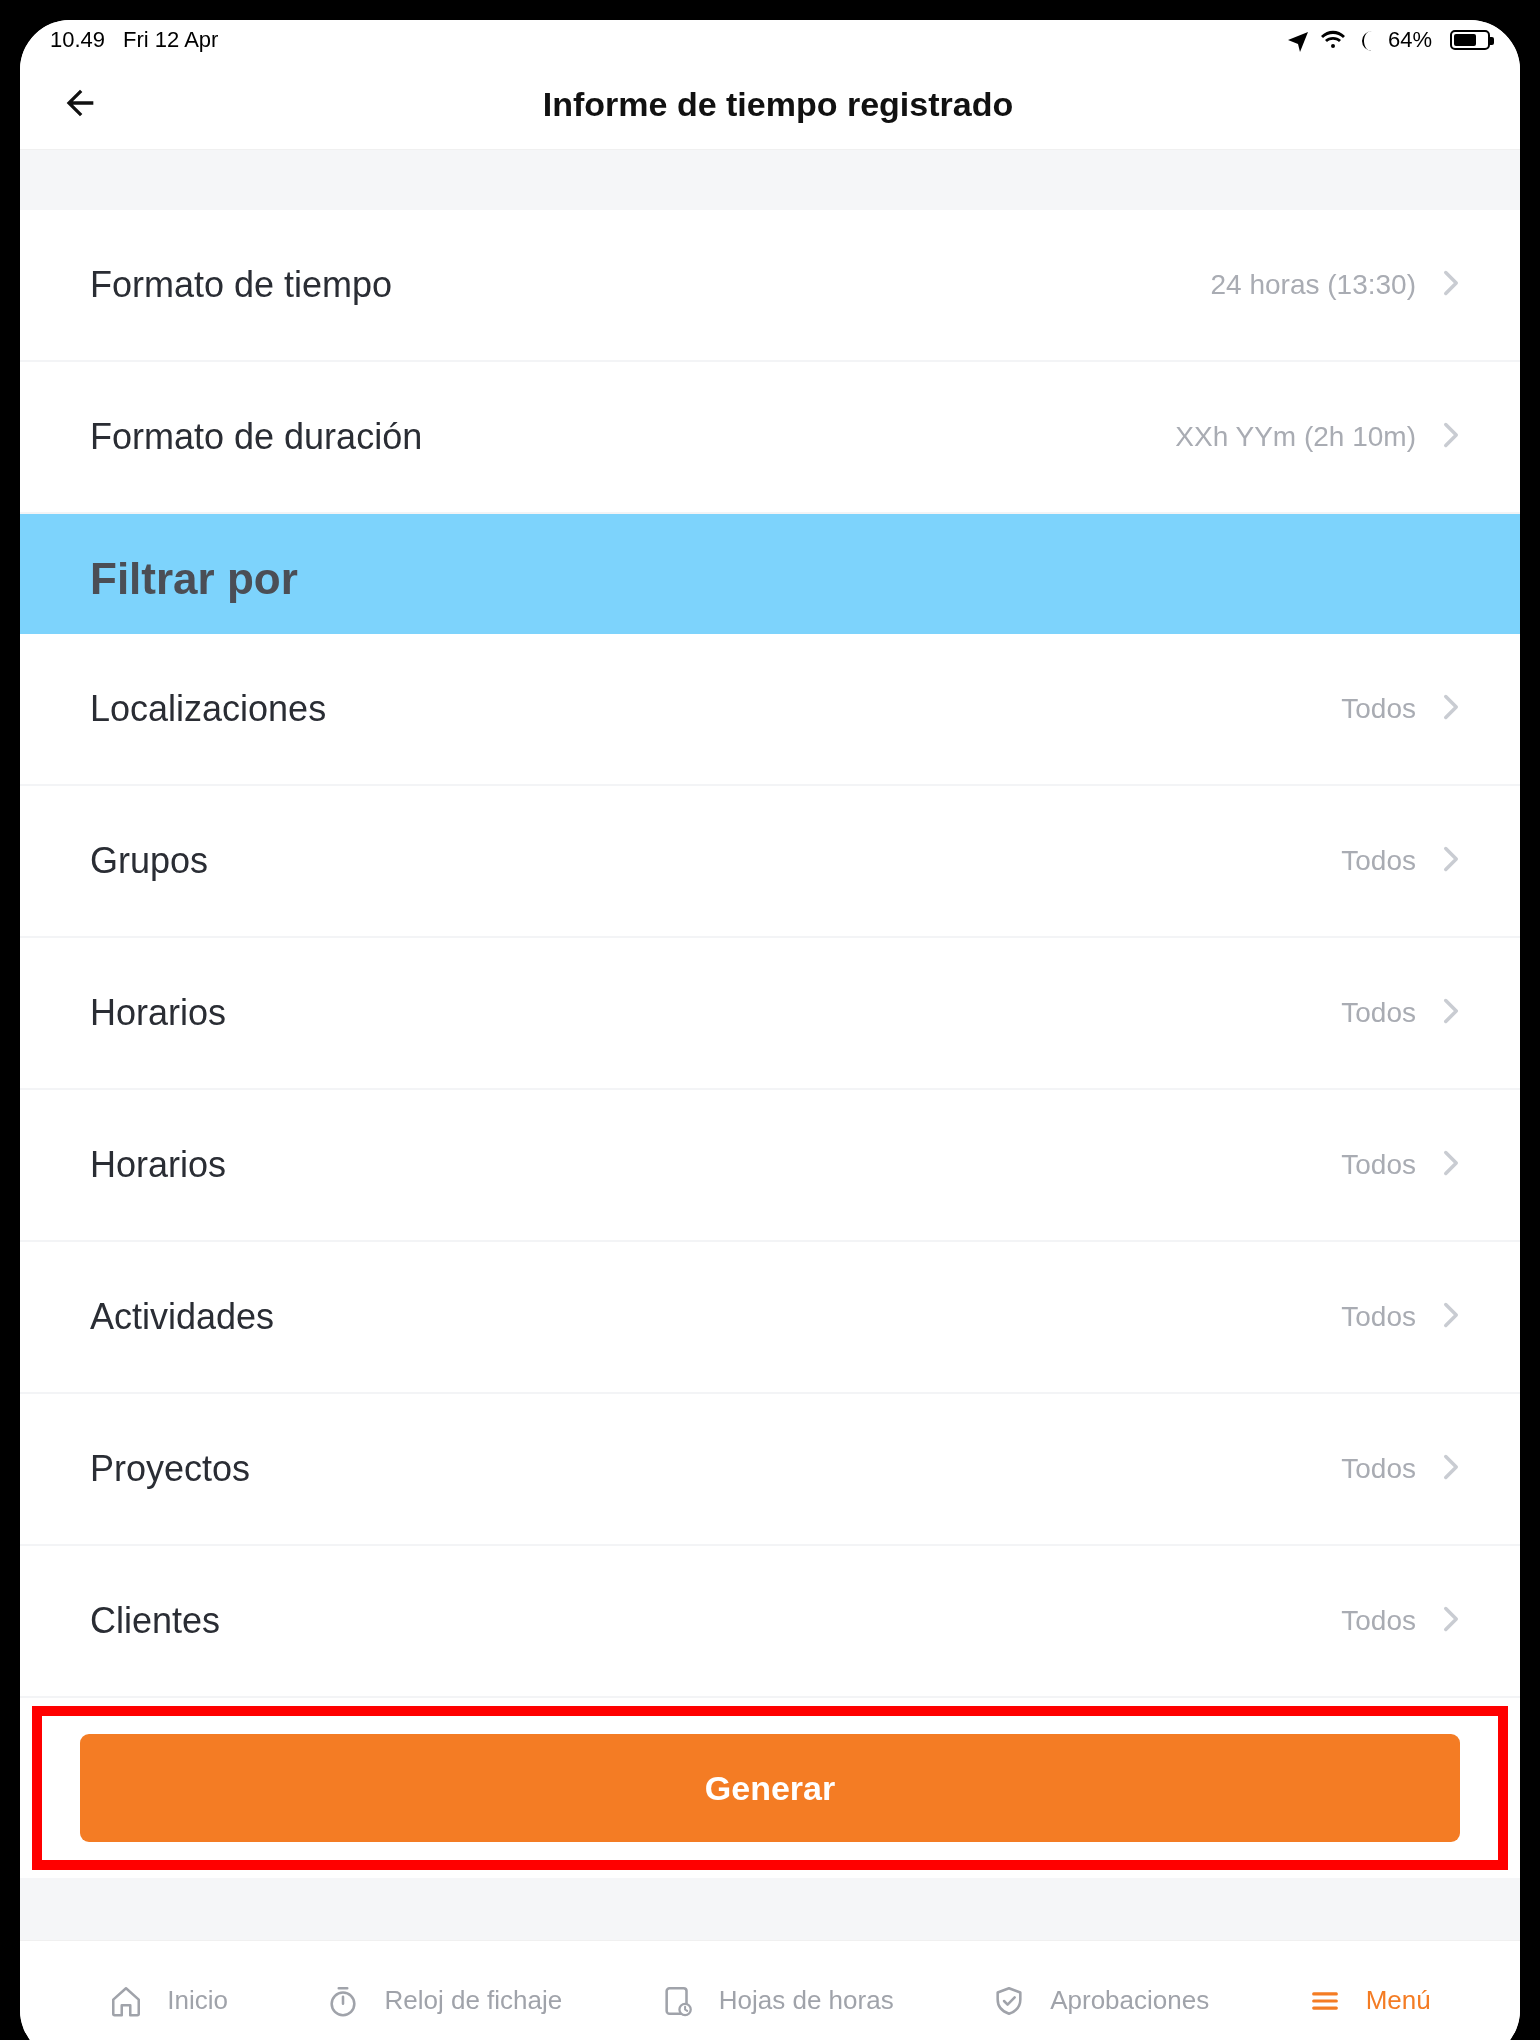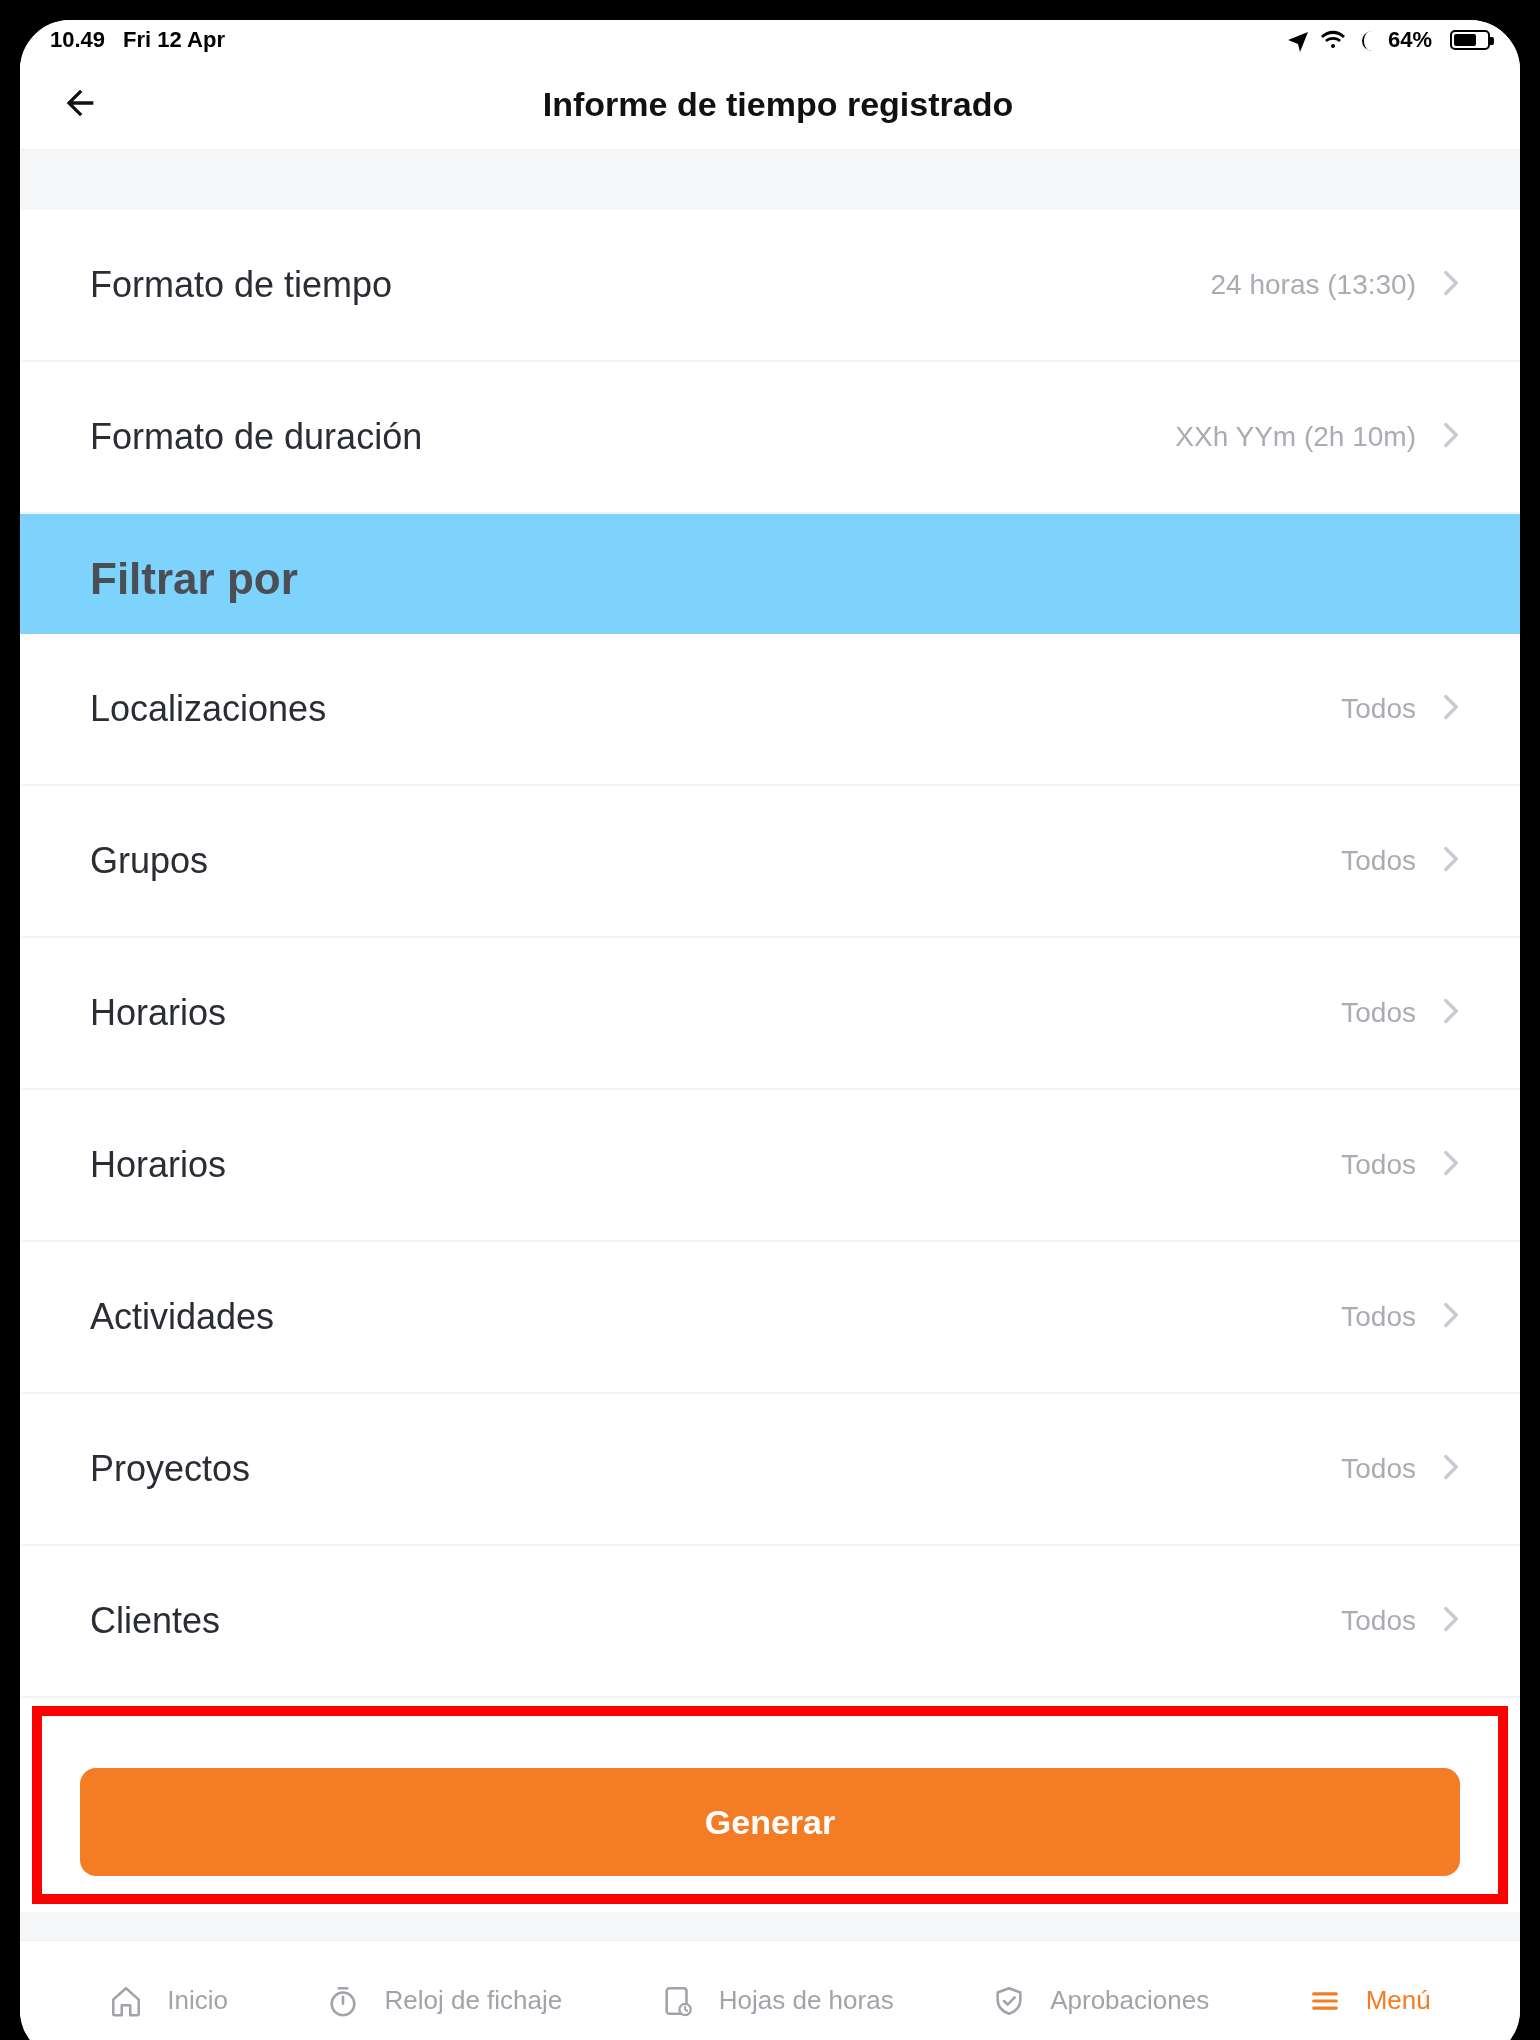--- a/index.html
+++ b/index.html
@@ -21,21 +21,21 @@
       position: relative;
       box-shadow: 0 0 0 8px #000;
     }
     .status-bar {
       height: 40px;
       display: flex;
       justify-content: space-between;
       align-items: center;
       padding: 0 30px;
       font-size: 22px;
-      font-weight: 700;
+      font-weight: 400;
       color: #000;
       background: #fff;
     }
     .status-left { display: flex; gap: 18px; align-items: center; }
     .status-right { display: flex; gap: 10px; align-items: center; }
     .status-right .ico { display: inline-flex; align-items: center; }
     .battery-wrap { display: flex; align-items: center; gap: 18px; }
     .battery {
       width: 40px; height: 20px; border: 2px solid #000; border-radius: 5px;
       position: relative; display: inline-block;
@@ -121,25 +121,24 @@
       top: 8px; bottom: 8px;
       border: 10px solid #ff0000;
       pointer-events: none;
     }
     .generate-btn {
       width: 100%;
       height: 108px;
       background: #f47c24;
       color: #fff;
       border: none;
-      border-radius: 16px;
+      border-radius: 9px;
       font-size: 34px;
       font-weight: 700;
       cursor: pointer;
-      margin-top: 34px;
     }
 
     .bottom-nav {
       height: 120px;
       display: flex;
       align-items: center;
       justify-content: space-around;
       background: #fff;
       border-top: 1px solid #f0f0f0;
       padding: 0 40px;

